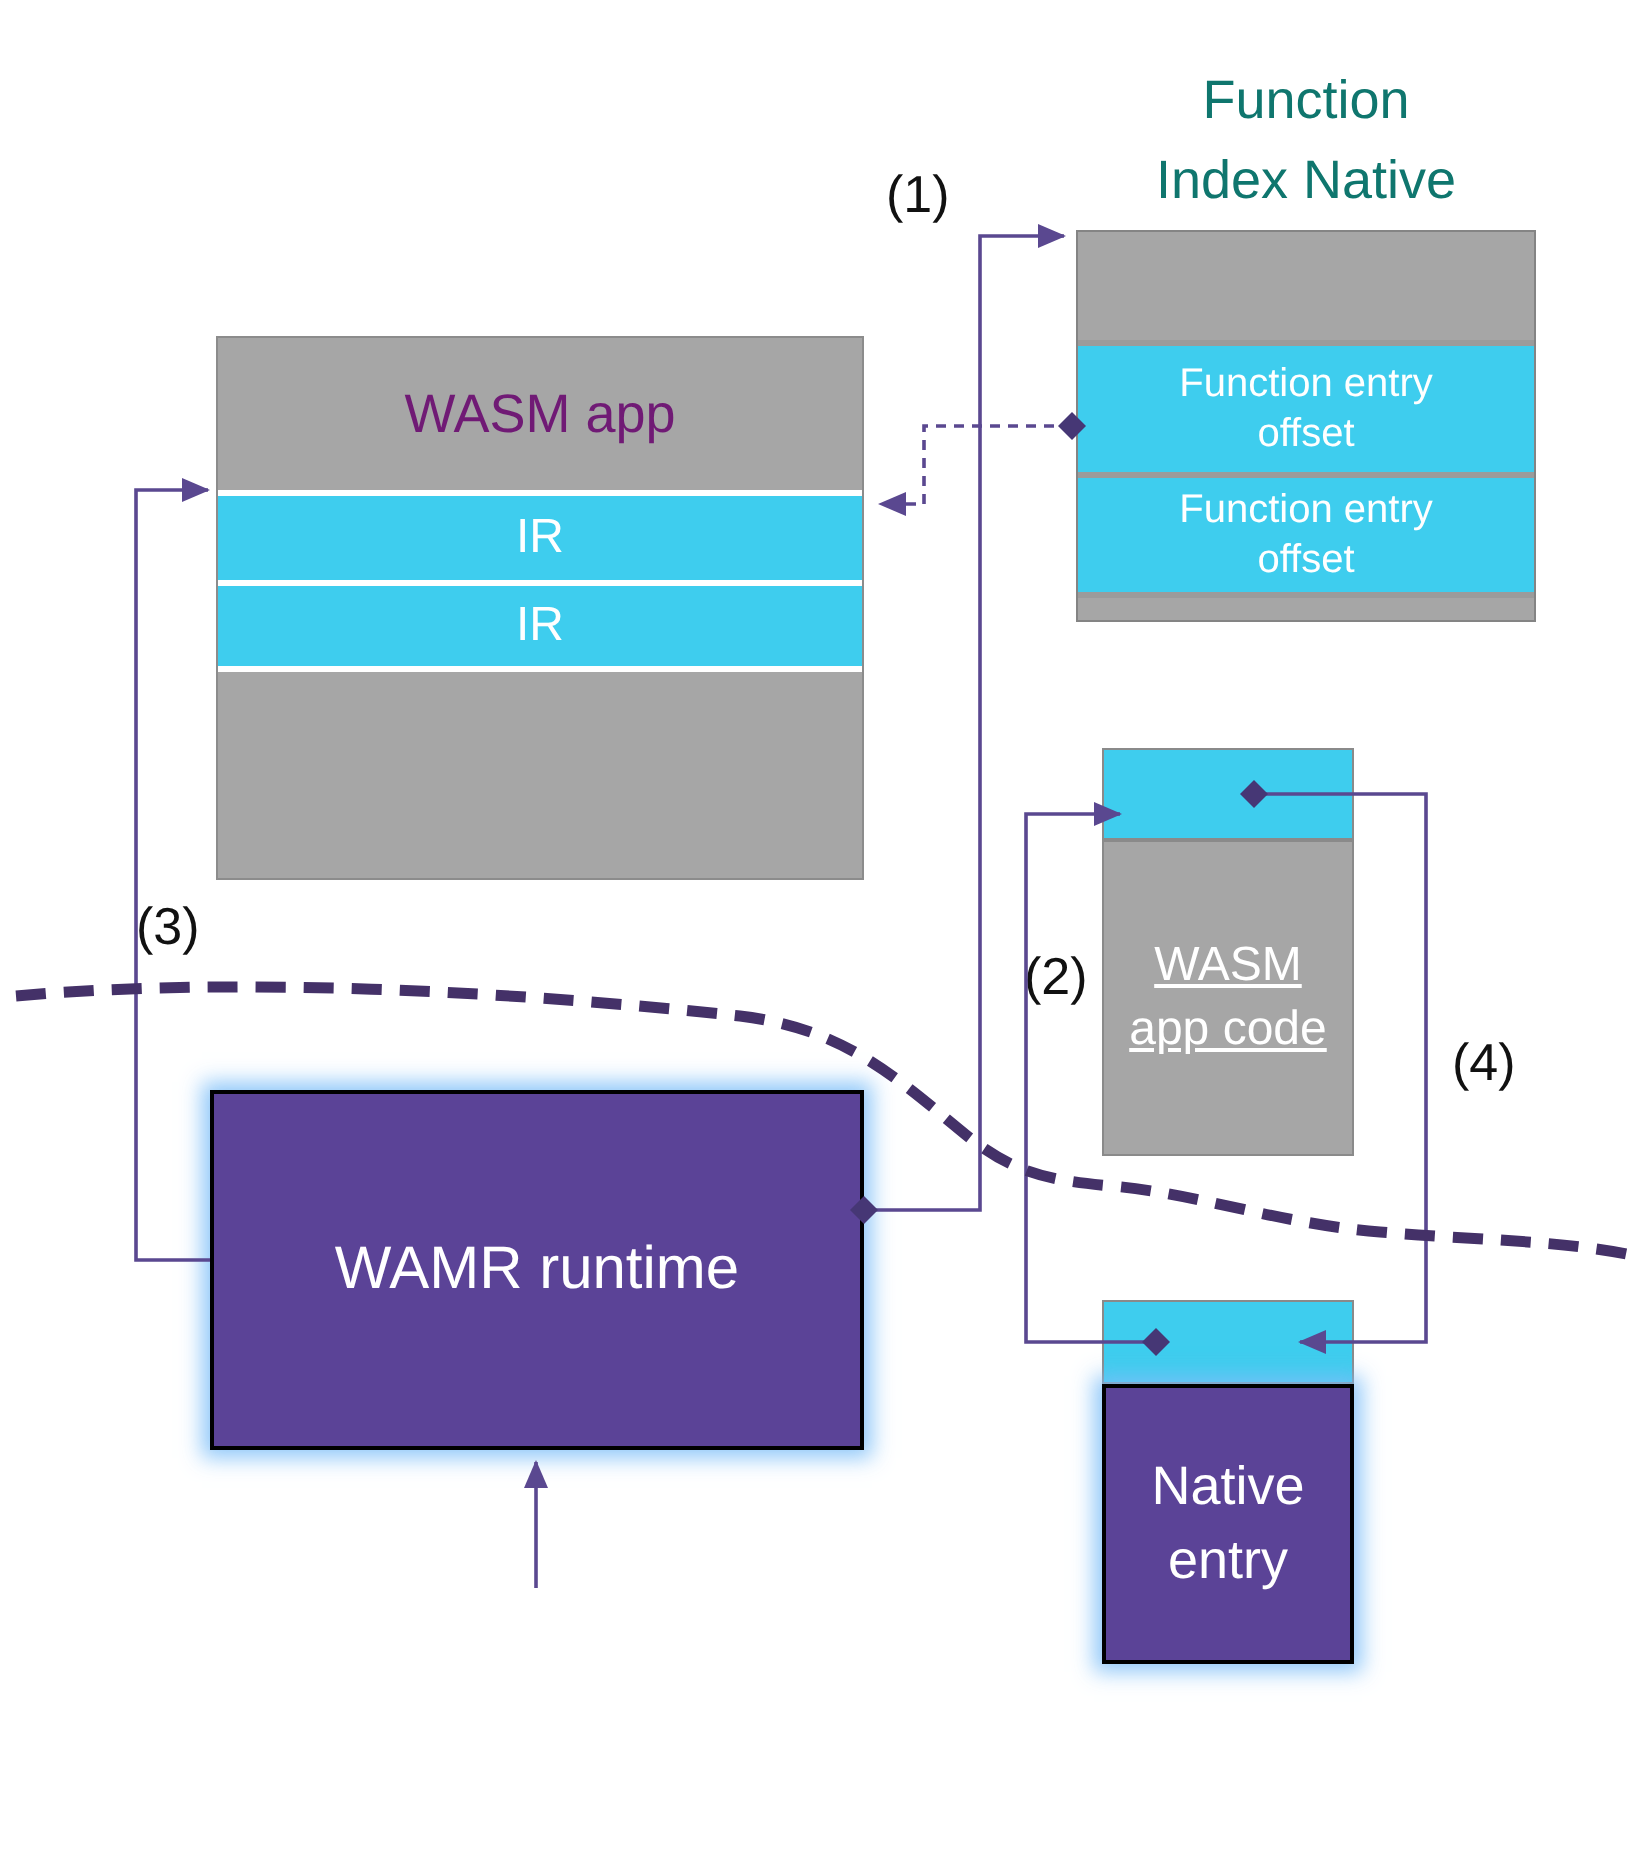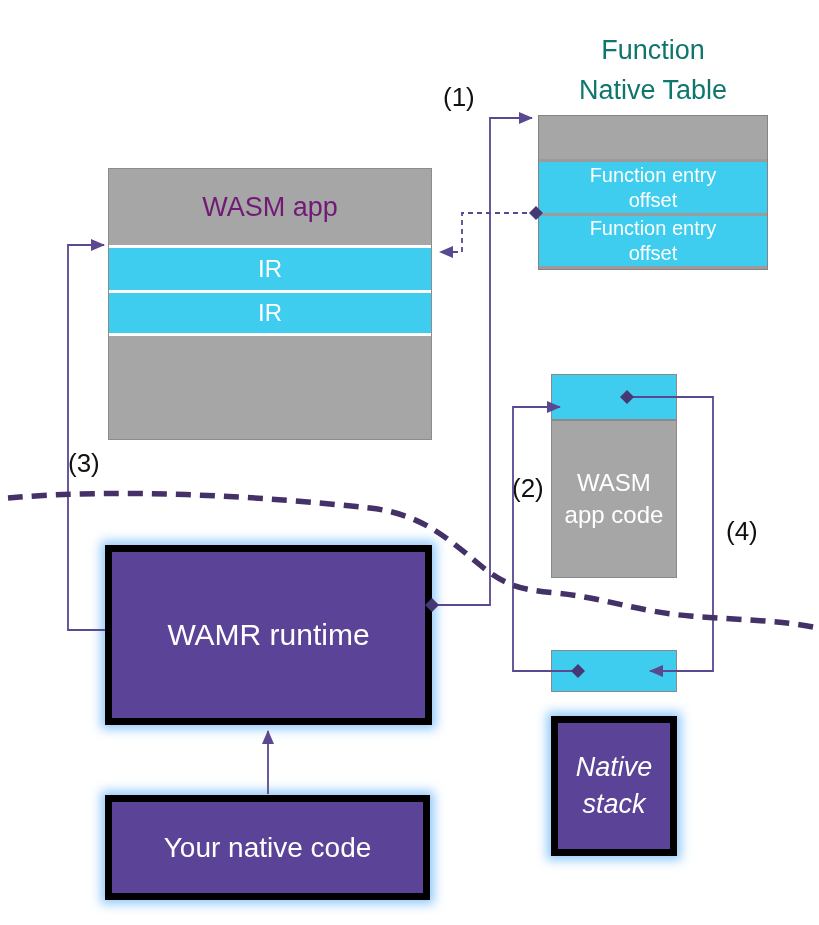--- a/index.html
+++ b/index.html
@@ -17,34 +17,34 @@
     display: flex;
     align-items: center;
     justify-content: center;
     text-align: center;
   }
   .gray  { background: #a6a6a6; }
   .cyan  { background: #3ecdee; }
   .purple {
     background: #5b4397;
     box-shadow: 0 0 10px 4px rgba(125,190,248,0.85);
-    border: 7px solid #000000;
+    border: 2px solid #000000;
   }
   .white-text { color: #ffffff; }
 
   
   .fit-title {
     left: 528px; top: 30px; width: 250px;
     font-size: 27px; line-height: 40px; text-align: center; color: #0f766e;
   }
   .fit-title span { display: block; }
 
   
   .fit {
-    left: 538px; top: 115px; width: 230px; height: 155px;
+    left: 538px; top: 115px; width: 230px; height: 196px;
     display: flex; flex-direction: column; gap: 3px;
     background: #9b9b9b; border: 1px solid #848484;
   }
   .fit-seg-top { height: 54px; }
   .fit-row { height: 63px; font-size: 20px; line-height: 25px; }
   .fit-row-2 { height: 57px; }
   .fit-seg-bottom { flex: 1; }
   .fit-row span { display: block; }
 
   
@@ -60,32 +60,32 @@
   .wa-footer { flex: 1; }
 
   
   .was-bar {
     left: 551px; top: 374px; width: 126px; height: 46px;
     border: 1px solid #8a8a8a;
   }
   .was-box {
     left: 551px; top: 420px; width: 126px; height: 158px;
     border: 1px solid #8a8a8a;
-    font-size: 24px; line-height: 32px;
+    font-size: 24px; line-height: 32px; text-decoration: underline;
   }
   .was-box span { display: block; }
 
   
   .ns-bar {
     left: 551px; top: 650px; width: 126px; height: 42px;
     border: 1px solid #8a8a8a;
   }
   .ns-box {
-    left: 551px; top: 716px; width: 126px; height: 140px;
-    font-size: 27px; line-height: 37px; font-style: italic;
+    left: 551px; top: 692px; width: 126px; height: 140px;
+    font-size: 27px; line-height: 37px;
   }
   .ns-box span { display: block; }
 
   
   .wamr {
     left: 105px; top: 545px; width: 327px; height: 180px;
     font-size: 30px;
   }
   .ync {
     left: 105px; top: 795px; width: 325px; height: 105px;
@@ -104,21 +104,21 @@
     pointer-events: none; z-index: 5;
   }
 </style>
 </head>
 <body>
 
 <div class="canvas">
 
   <div class="abs fit-title">
     <span>Function</span>
-    <span>Native Table</span>
+    <span>Index Native</span>
   </div>
 
   <div class="abs fit">
     <div class="gray fit-seg-top"></div>
     <div class="cyan white-text center fit-row">
       <div>
         <span>Function entry</span>
         <span>offset</span>
       </div>
     </div>
@@ -143,27 +143,26 @@
     <div>
       <span>WASM</span>
       <span>app code</span>
     </div>
   </div>
 
   <div class="abs cyan ns-bar"></div>
   <div class="abs purple white-text center ns-box">
     <div>
       <span>Native</span>
-      <span>stack</span>
+      <span>entry</span>
     </div>
   </div>
 
   <div class="abs purple white-text center wamr">WAMR runtime</div>
 
-  <div class="abs purple white-text center ync">Your native code</div>
 
   <div class="abs step step-1">(1)</div>
   <div class="abs step step-2">(2)</div>
   <div class="abs step step-3">(3)</div>
   <div class="abs step step-4">(4)</div>
 
   <svg class="connectors" viewBox="0 0 819 925">
     <defs>
       <marker id="arr" markerUnits="userSpaceOnUse" markerWidth="14" markerHeight="12" refX="13" refY="6" orient="auto">
         <path d="M0,0 L14,6 L0,12 Z" fill="#5a4890"></path>

